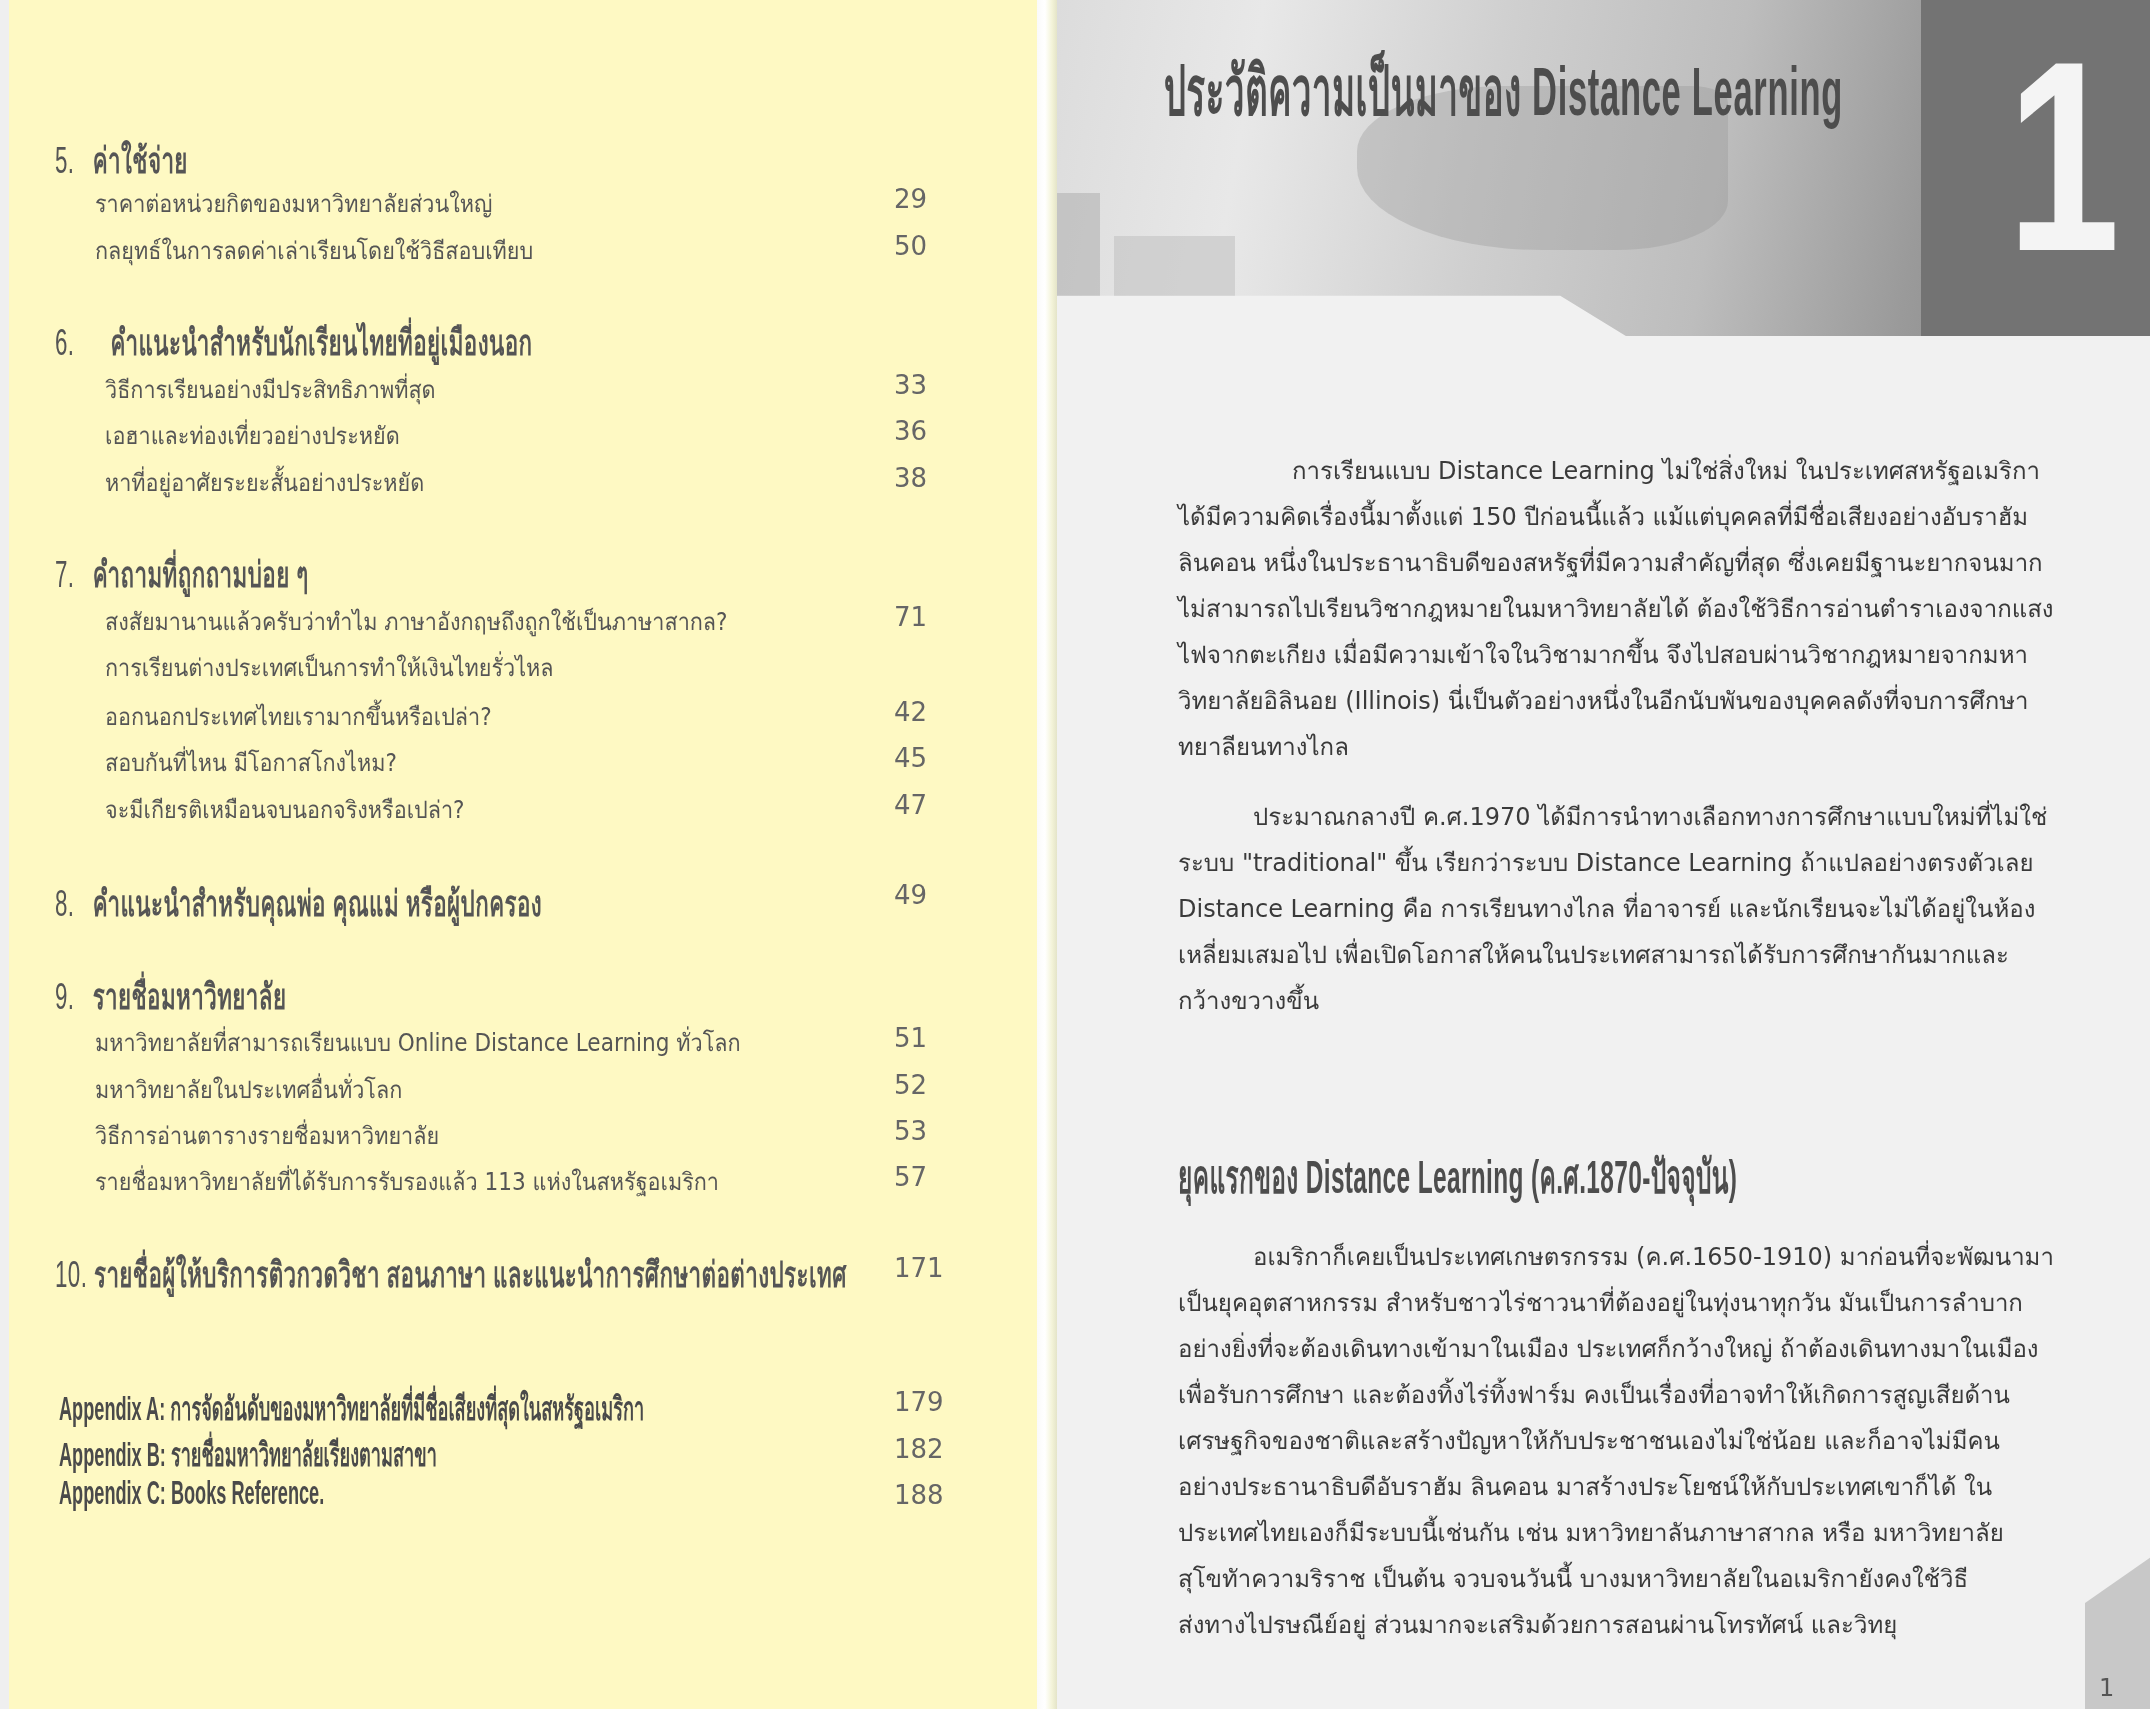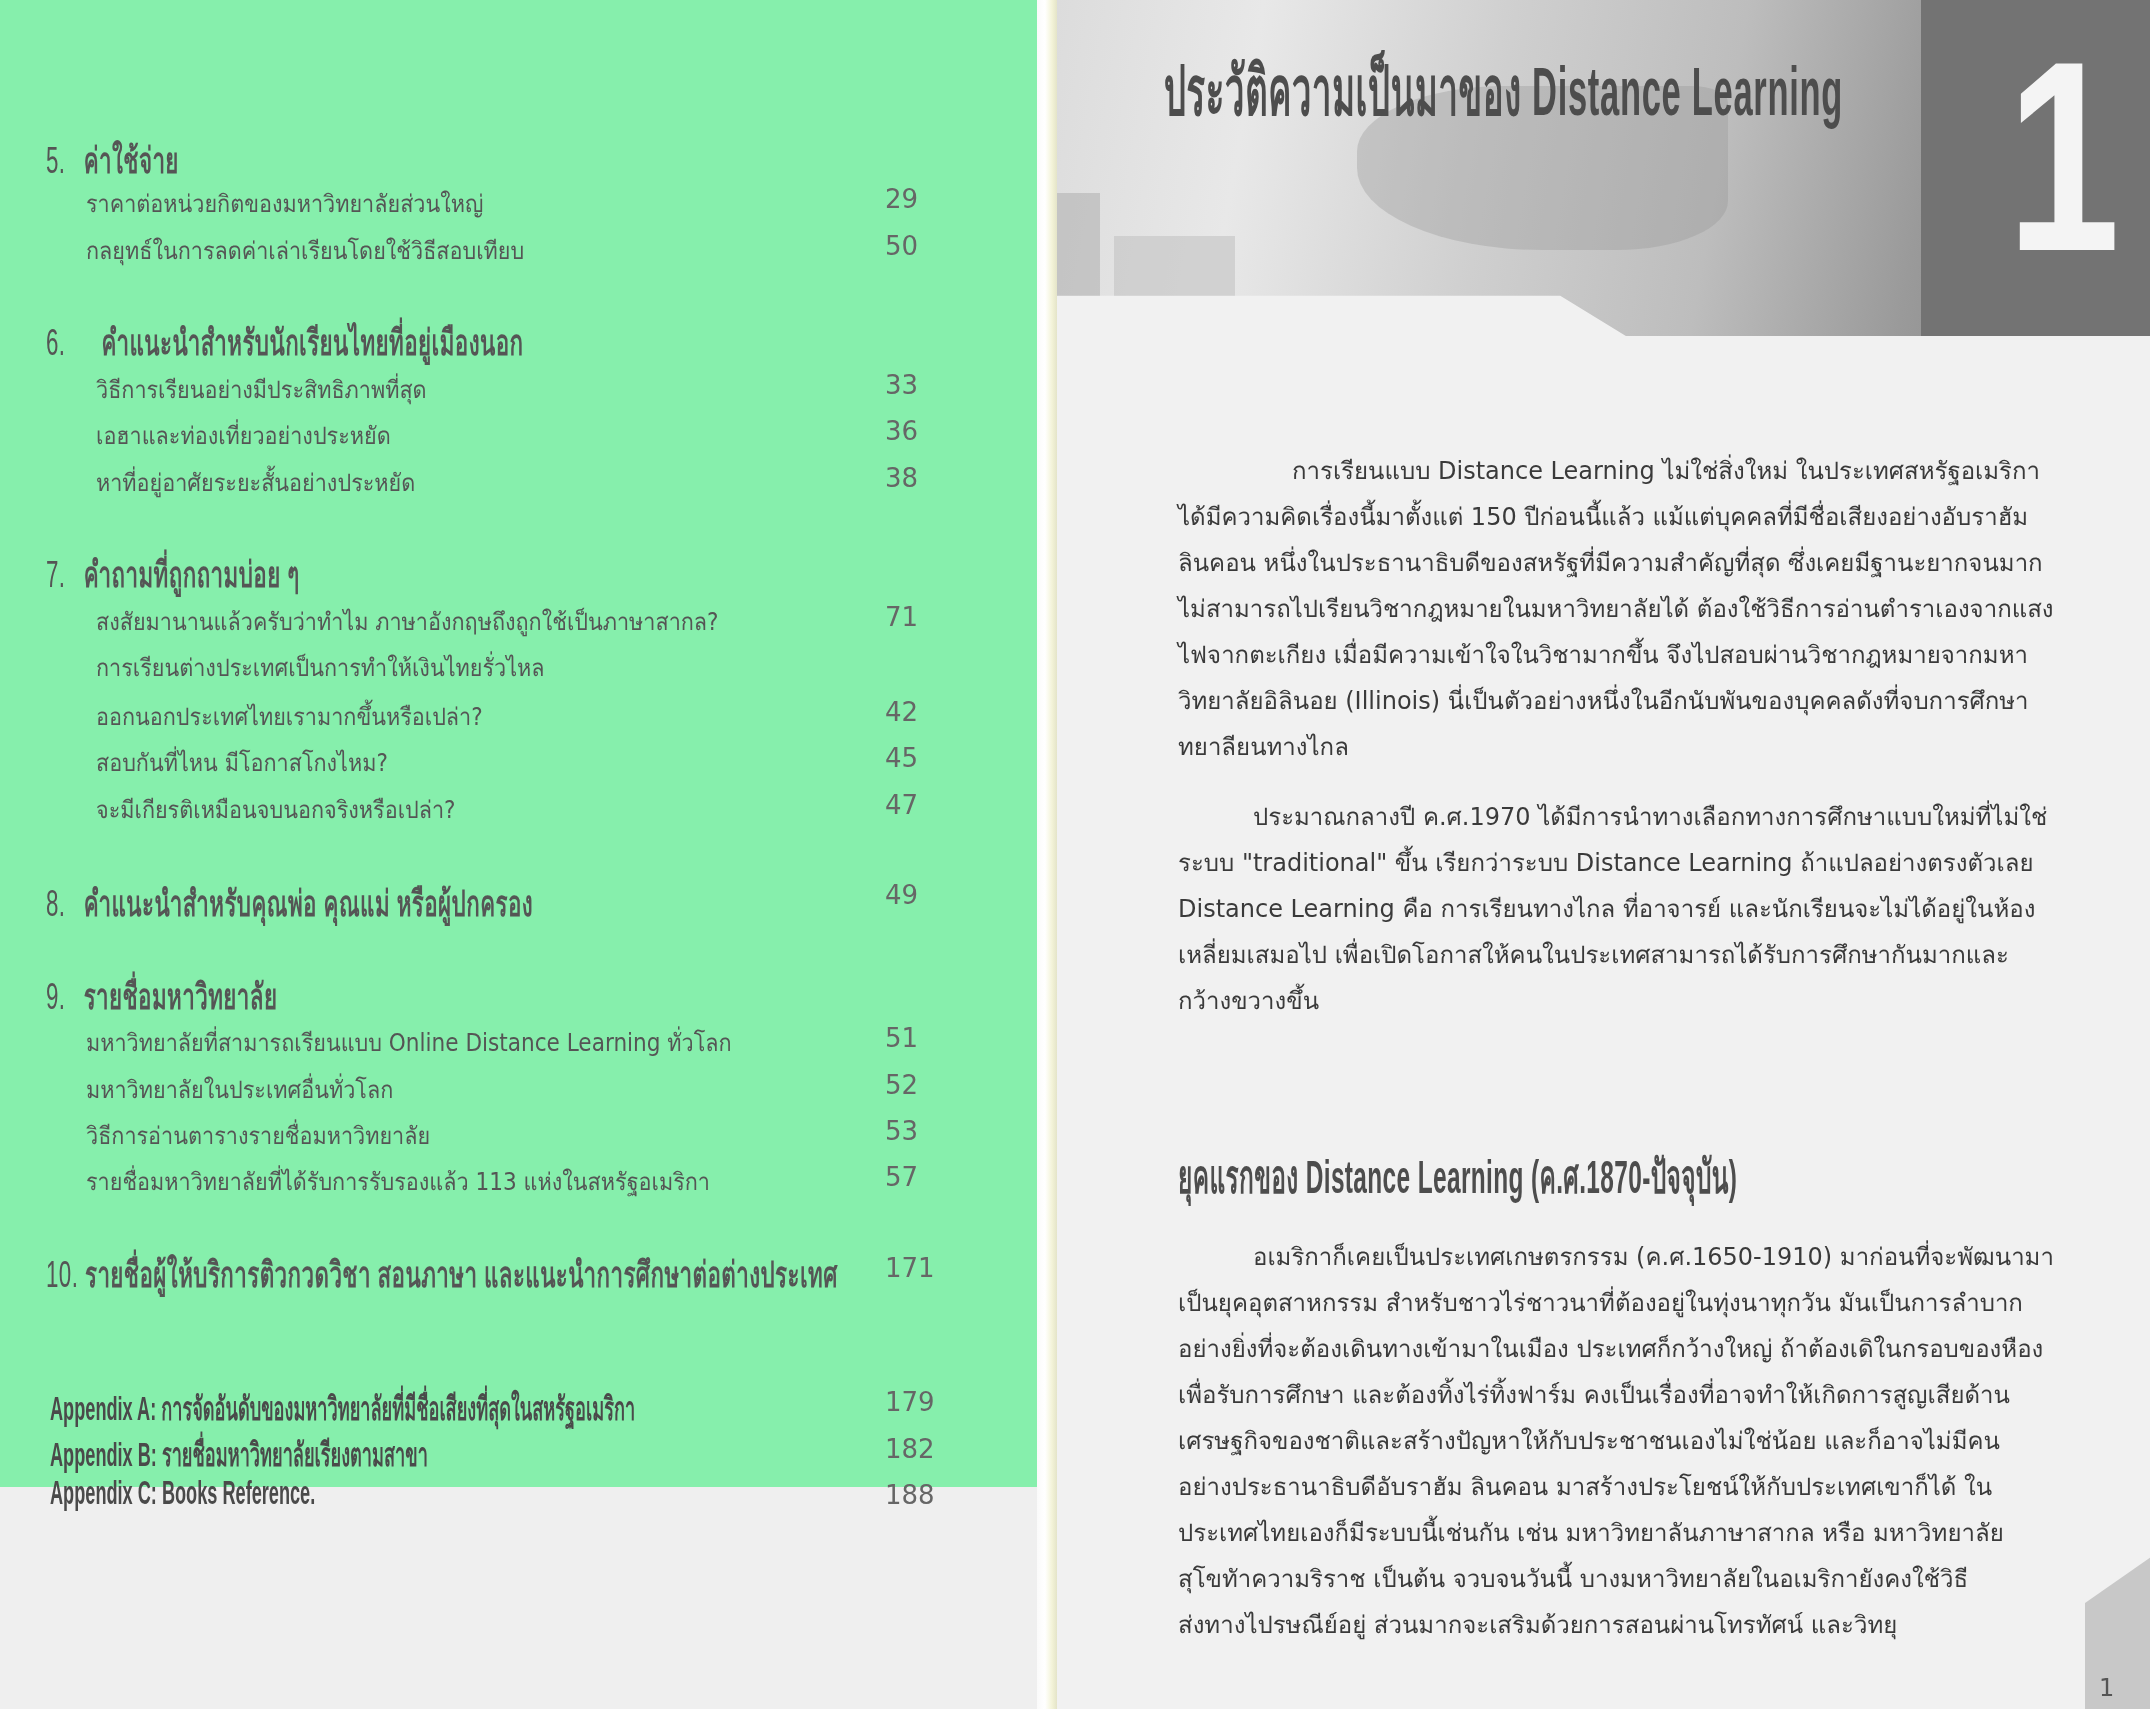--- a/index.html
+++ b/index.html
@@ -3,22 +3,22 @@
 <meta charset="utf-8">
 <style>
   html, body { margin:0; padding:0; }
   body {
     width:2151px; height:1709px; position:relative; overflow:hidden;
     background:#efefef;
     font-family:"DejaVu Sans", sans-serif;
     color:#3a3a3a;
   }
   .page-left {
-    position:absolute; left:0; top:0; width:1037px; height:1487px;
-    background:#86efac;
+    position:absolute; left:9px; top:0; width:1037px; height:1709px;
+    background:#fef9c3;
   }
   .gutter {
     position:absolute; left:1037px; top:0; width:20px; height:1709px;
     background:linear-gradient(to right,#fafafa 0,#ffffff 40%,#f3f3d8 75%,#e4e4c8 100%);
   }
   .page-right {
     position:absolute; left:1057px; top:0; width:1094px; height:1709px;
     background:#f1f1f1;
   }
 
@@ -207,21 +207,21 @@
     <span class="para-line">Distance Learning คือ การเรียนทางไกล ที่อาจารย์ และนักเรียนจะไม่ได้อยู่ในห้อง</span>
     <span class="para-line">เหลี่ยมเสมอไป เพื่อเปิดโอกาสให้คนในประเทศสามารถได้รับการศึกษากันมากและ</span>
     <span class="para-line">กว้างขวางขึ้น</span>
   </div>
 
   <div class="section-heading">ยุคแรกของ Distance Learning (ค.ศ.1870-ปัจจุบัน)</div>
 
   <div class="para" style="top:1234px">
     <span class="para-line" style="padding-left:75px">อเมริกาก็เคยเป็นประเทศเกษตรกรรม (ค.ศ.1650-1910) มาก่อนที่จะพัฒนามา</span>
     <span class="para-line">เป็นยุคอุตสาหกรรม สำหรับชาวไร่ชาวนาที่ต้องอยู่ในทุ่งนาทุกวัน มันเป็นการลำบาก</span>
-    <span class="para-line">อย่างยิ่งที่จะต้องเดินทางเข้ามาในเมือง ประเทศก็กว้างใหญ่ ถ้าต้องเดิในกรอบของหือง</span>
+    <span class="para-line">อย่างยิ่งที่จะต้องเดินทางเข้ามาในเมือง ประเทศก็กว้างใหญ่ ถ้าต้องเดินทางมาในเมือง</span>
     <span class="para-line">เพื่อรับการศึกษา และต้องทิ้งไร่ทิ้งฟาร์ม คงเป็นเรื่องที่อาจทำให้เกิดการสูญเสียด้าน</span>
     <span class="para-line">เศรษฐกิจของชาติและสร้างปัญหาให้กับประชาชนเองไม่ใช่น้อย และก็อาจไม่มีคน</span>
     <span class="para-line">อย่างประธานาธิบดีอับราฮัม ลินคอน มาสร้างประโยชน์ให้กับประเทศเขาก็ได้ ใน</span>
     <span class="para-line">ประเทศไทยเองก็มีระบบนี้เช่นกัน เช่น มหาวิทยาลันภาษาสากล หรือ มหาวิทยาลัย</span>
     <span class="para-line">สุโขทัาความริราช เป็นต้น    จวบจนวันนี้ บางมหาวิทยาลัยในอเมริกายังคงใช้วิธี</span>
     <span class="para-line">ส่งทางไปรษณีย์อยู่ ส่วนมากจะเสริมด้วยการสอนผ่านโทรทัศน์ และวิทยุ</span>
   </div>
 
   <div class="corner-tab"></div>
   <div class="page-number">1</div>

